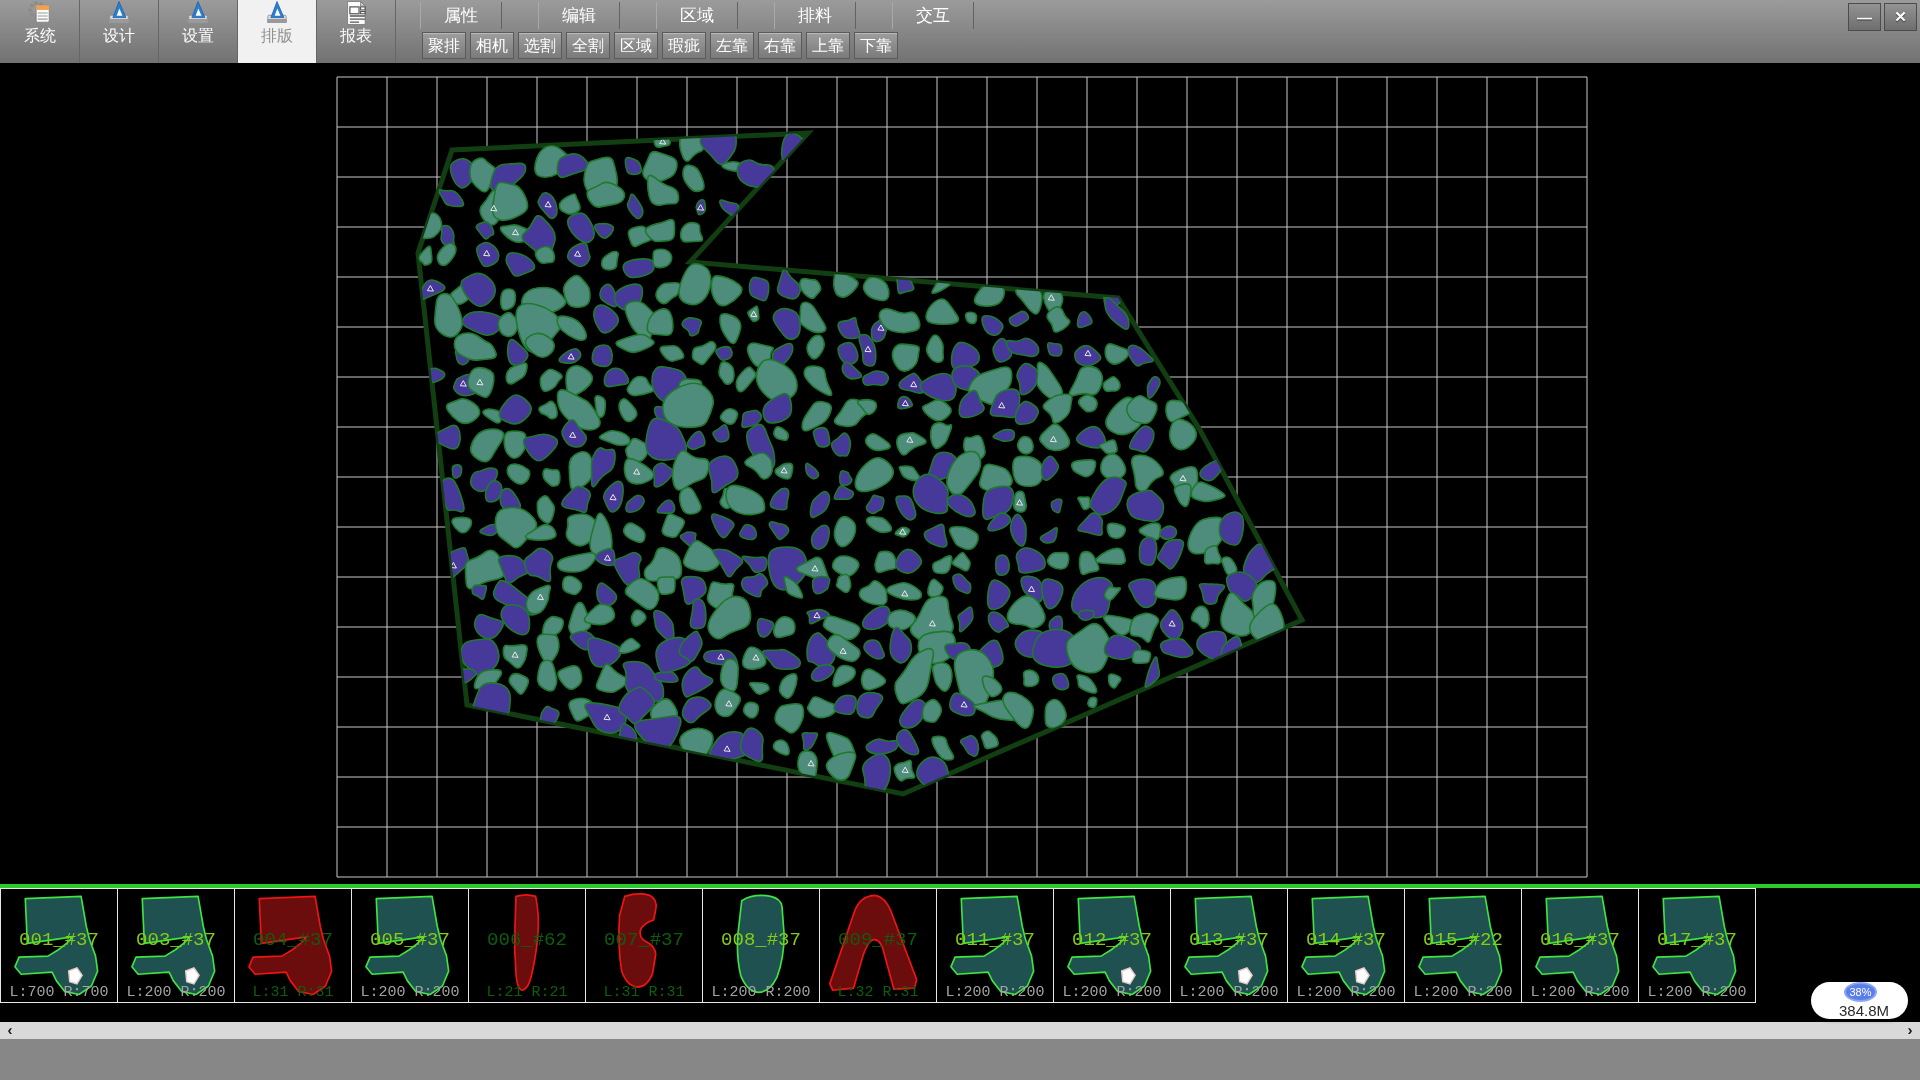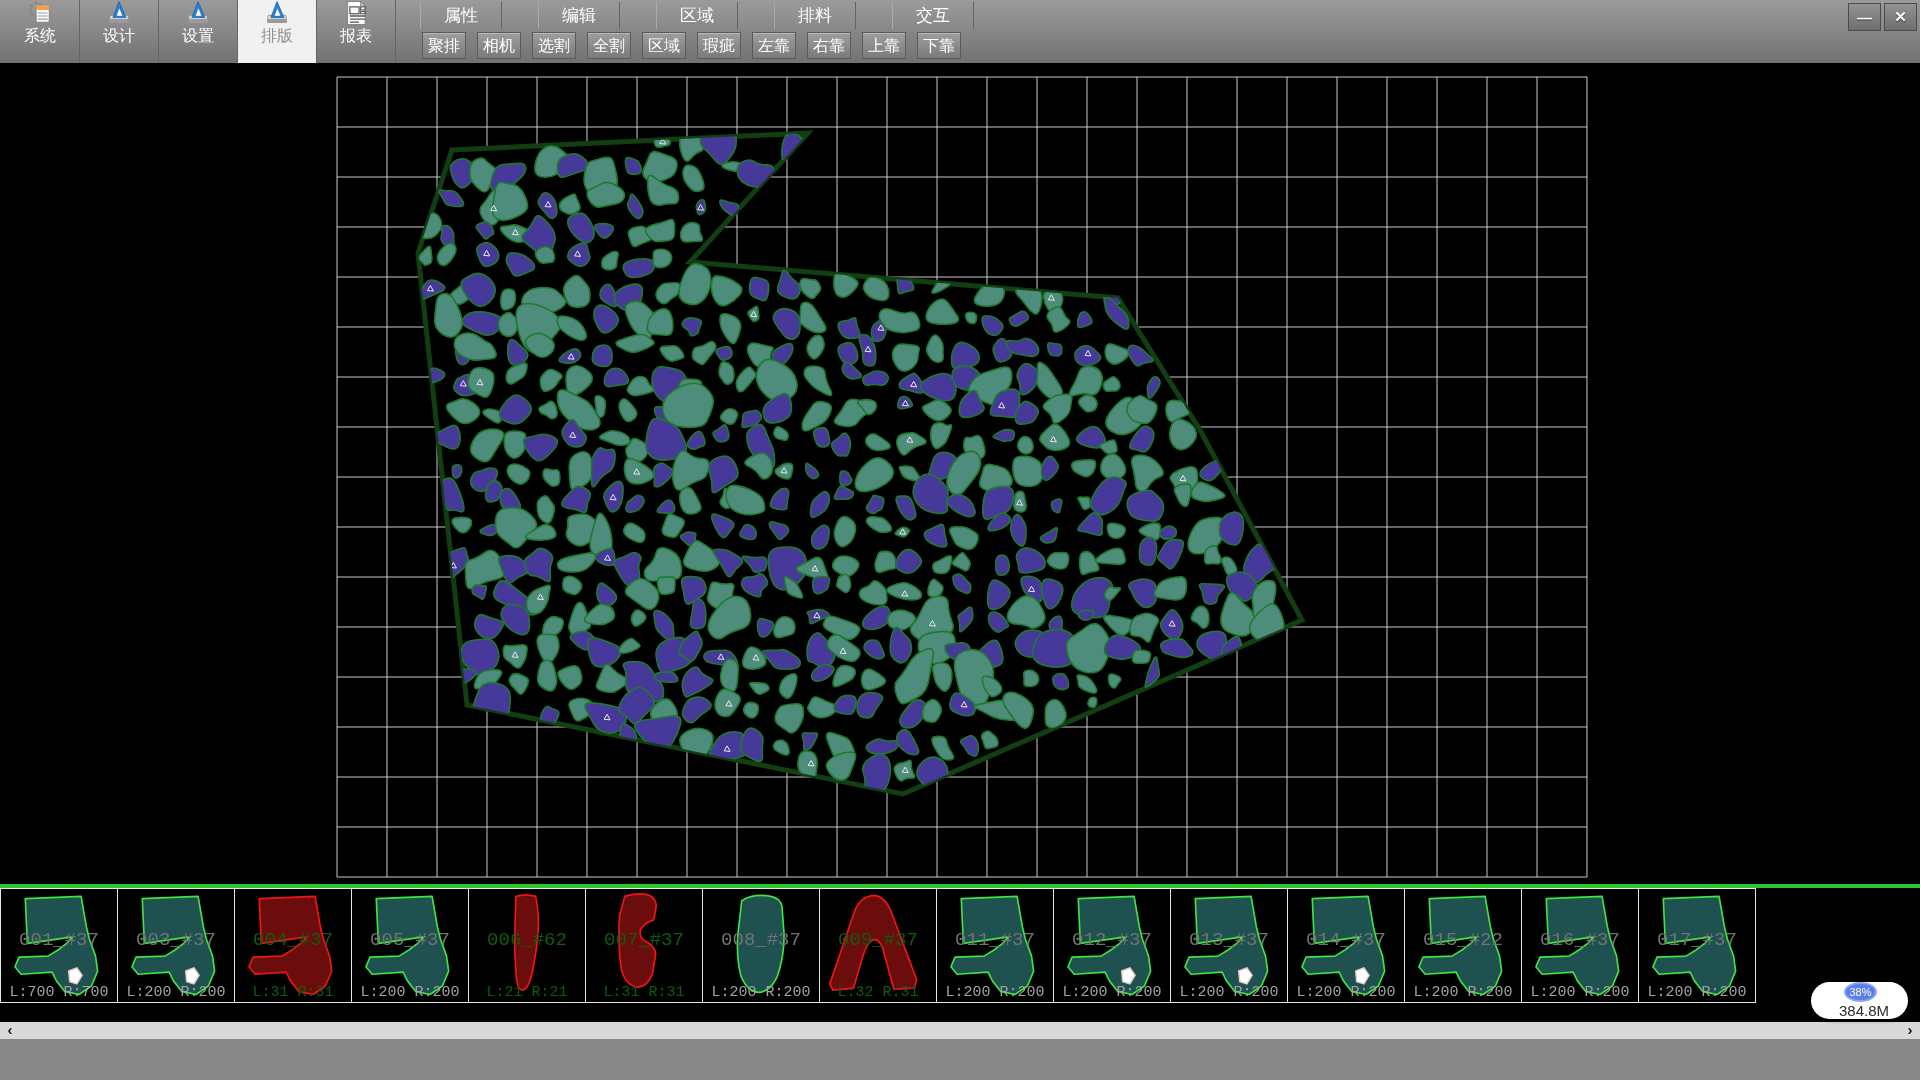--- a/index.html
+++ b/index.html
@@ -12,39 +12,39 @@
   .tile{width:79px;height:63px;display:flex;flex-direction:column;align-items:center;
         justify-content:flex-end;padding-bottom:18px;box-sizing:border-box;
         border-right:1px solid #666;cursor:pointer;}
   .tile.active{background:#f1f1f1;}
   .tile-icon{width:34px;height:34px;margin-bottom:1px;}
   .tile-label{font-size:16px;color:#fdfdfd;line-height:18px;}
   .tile.active .tile-label{color:#8f8f8f;}
   #menu-tabs{position:absolute;left:420px;top:2px;height:27px;display:flex;gap:36px;}
   .menu-tab{width:80px;text-align:center;line-height:27px;color:#fff;font-size:17px;
             border-right:1px solid #636363;border-left:1px solid #a9a9a9;cursor:pointer;}
-  #tool-row{position:absolute;left:422px;top:32px;display:flex;gap:11px;}
+  #tool-row{position:absolute;left:422px;top:32px;display:flex;gap:4px;}
   .tool-btn{width:44px;height:27px;background:linear-gradient(#9e9e9e,#7a7a7a);
             border:1px solid #5a5a5a;box-shadow:inset 0 1px 0 #b9b9b9;
             color:#fff;font-size:16px;line-height:25px;text-align:center;cursor:pointer;box-sizing:border-box;}
   #win-controls{position:absolute;right:3px;top:3px;display:flex;gap:3px;}
   .win-btn{width:31px;height:26px;border:1px solid #4c4c4c;background:linear-gradient(#939393,#6e6e6e);
            color:#fff;font-weight:bold;font-size:15px;display:flex;align-items:center;justify-content:center;
            cursor:pointer;text-shadow:0 1px 1px #333;}
   
   #nest-canvas{position:absolute;top:63px;left:0;width:1920px;height:821px;background:#000;}
   
   #thumb-panel{position:absolute;top:884px;left:0;width:1920px;height:138px;background:#000;
                border-top:4px solid #2ec92e;box-sizing:border-box;overflow:hidden;}
   #thumb-row{position:absolute;top:0;left:1px;height:115px;display:flex;}
   .thumb-cell{position:relative;flex:none;width:118px;height:115px;background:#000;
               border:1px solid #e6e6e6;box-sizing:border-box;margin-left:-1px;cursor:pointer;}
   .thumb-cell svg{position:absolute;left:2px;top:1px;}
   .thumb-label{position:absolute;top:40px;left:0;width:100%;text-align:center;
-               font-family:"Liberation Mono", monospace;font-size:19px;color:#737373;
+               font-family:"Liberation Mono", monospace;font-size:19px;color:#84cc16;
                letter-spacing:0px;pointer-events:none;}
   .thumb-sub{position:absolute;bottom:1px;left:0;width:100%;text-align:center;
              font-family:"Liberation Mono", monospace;font-size:15px;color:#a2a2a2;pointer-events:none;}
   .thumb-green .thumb-label,.thumb-green .thumb-sub{color:#0e5d0e;}
   
   #badge{position:absolute;left:1811px;top:982px;width:97px;height:37px;background:#fff;
          border-radius:19px;box-shadow:0 1px 4px rgba(0,0,0,.45);display:flex;align-items:center;z-index:9;cursor:pointer;flex-direction:column;}
   #badge-circle{width:29px;height:29px;border-radius:50%;background:#5b7fe8;border:2px solid #8aa5f2;
                 color:#fff;font-size:11px;display:flex;align-items:center;justify-content:center;margin-left:2px;}
   #badge-text{margin-left:9px;font-size:15px;color:#2b2b2b;}

